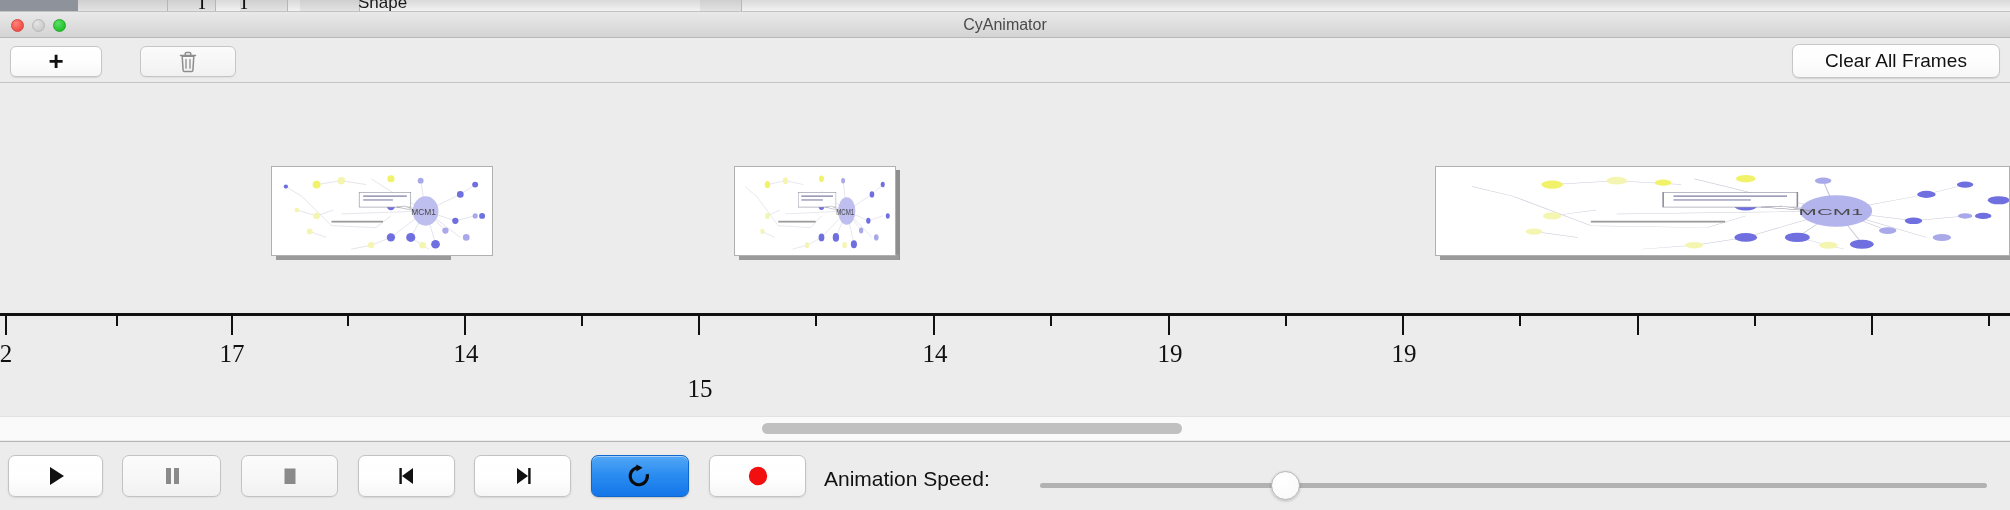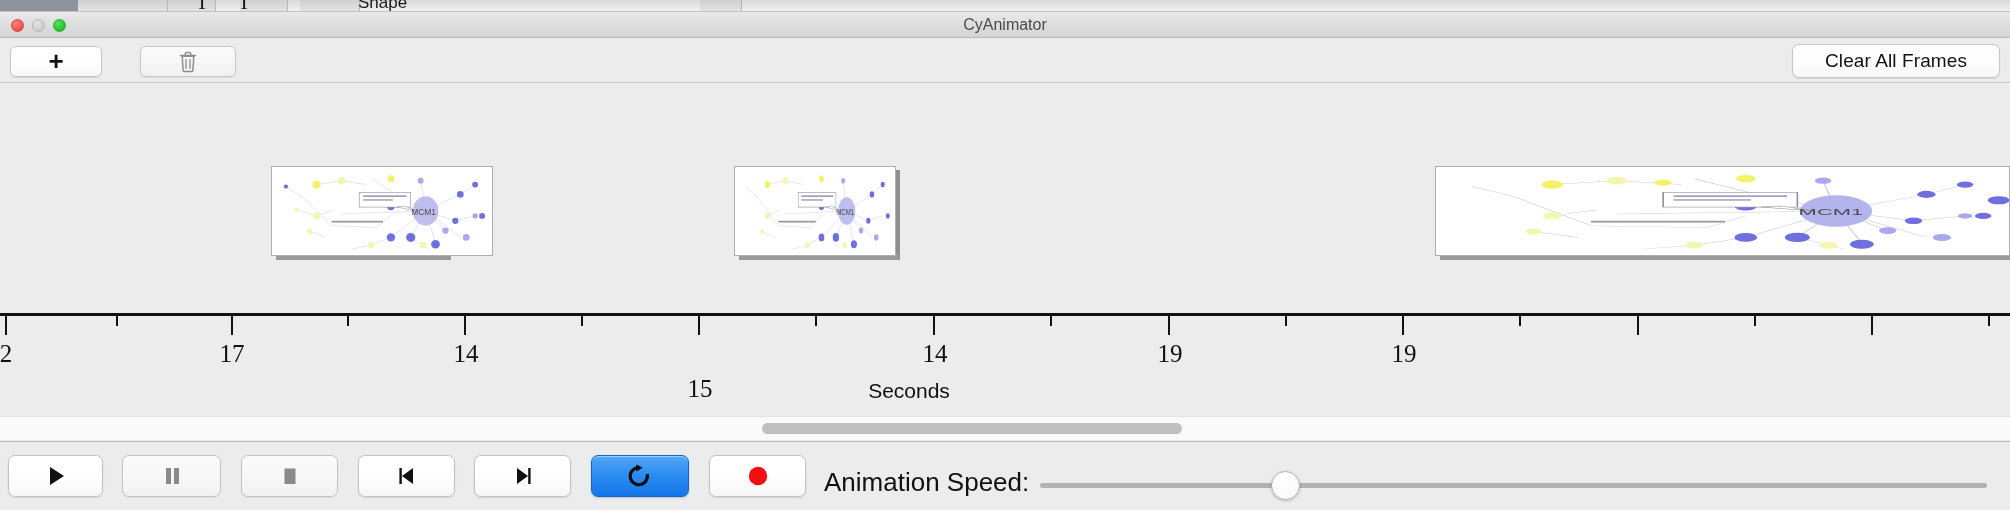--- a/index.html
+++ b/index.html
@@ -247,21 +247,21 @@
   }
   .ctrl-btn.active {
     background: linear-gradient(to bottom, #53a7f5 0%, #2a8cf0 48%, #1476e8 100%);
     border: 1px solid #1068cf;
     box-shadow: inset 0 1px 0 rgba(255,255,255,0.45), 0 1px 2px rgba(0,0,0,0.18);
   }
 
   .speed-label {
     position: absolute;
     top: 25px;
-    font-size: 26px;
+    font-size: 21px;
     color: #111;
     font-family: "Liberation Sans", sans-serif;
     white-space: nowrap;
   }
 
   .slider {
     position: absolute;
     top: 27px;
   }
   .slider-track {
@@ -511,23 +511,20 @@
   <div class="tick minor" style="left:1988px;"></div>
 
   <div class="tick-label" style="left:6px;">2</div>
   <div class="tick-label" style="left:232px;">17</div>
   <div class="tick-label" style="left:466px;">14</div>
   <div class="tick-label" style="left:700px;margin-top:35px;">15</div>
   <div class="tick-label" style="left:935px;">14</div>
   <div class="tick-label" style="left:1170px;">19</div>
   <div class="tick-label" style="left:1404px;">19</div>
 
-  <div class="axis-title">
-    <span>Seconds</span>
-  </div>
 
   <div class="hscroll">
     <div class="hscroll-thumb"></div>
   </div>
 
   <div class="controls">
 
     <div class="ctrl-btn enabled" style="left:8px; width:95px;">
       <svg width="24" height="24" viewBox="0 0 24 24">
         <path d="M6 3 L20 12 L6 21 Z" fill="#111"></path>

